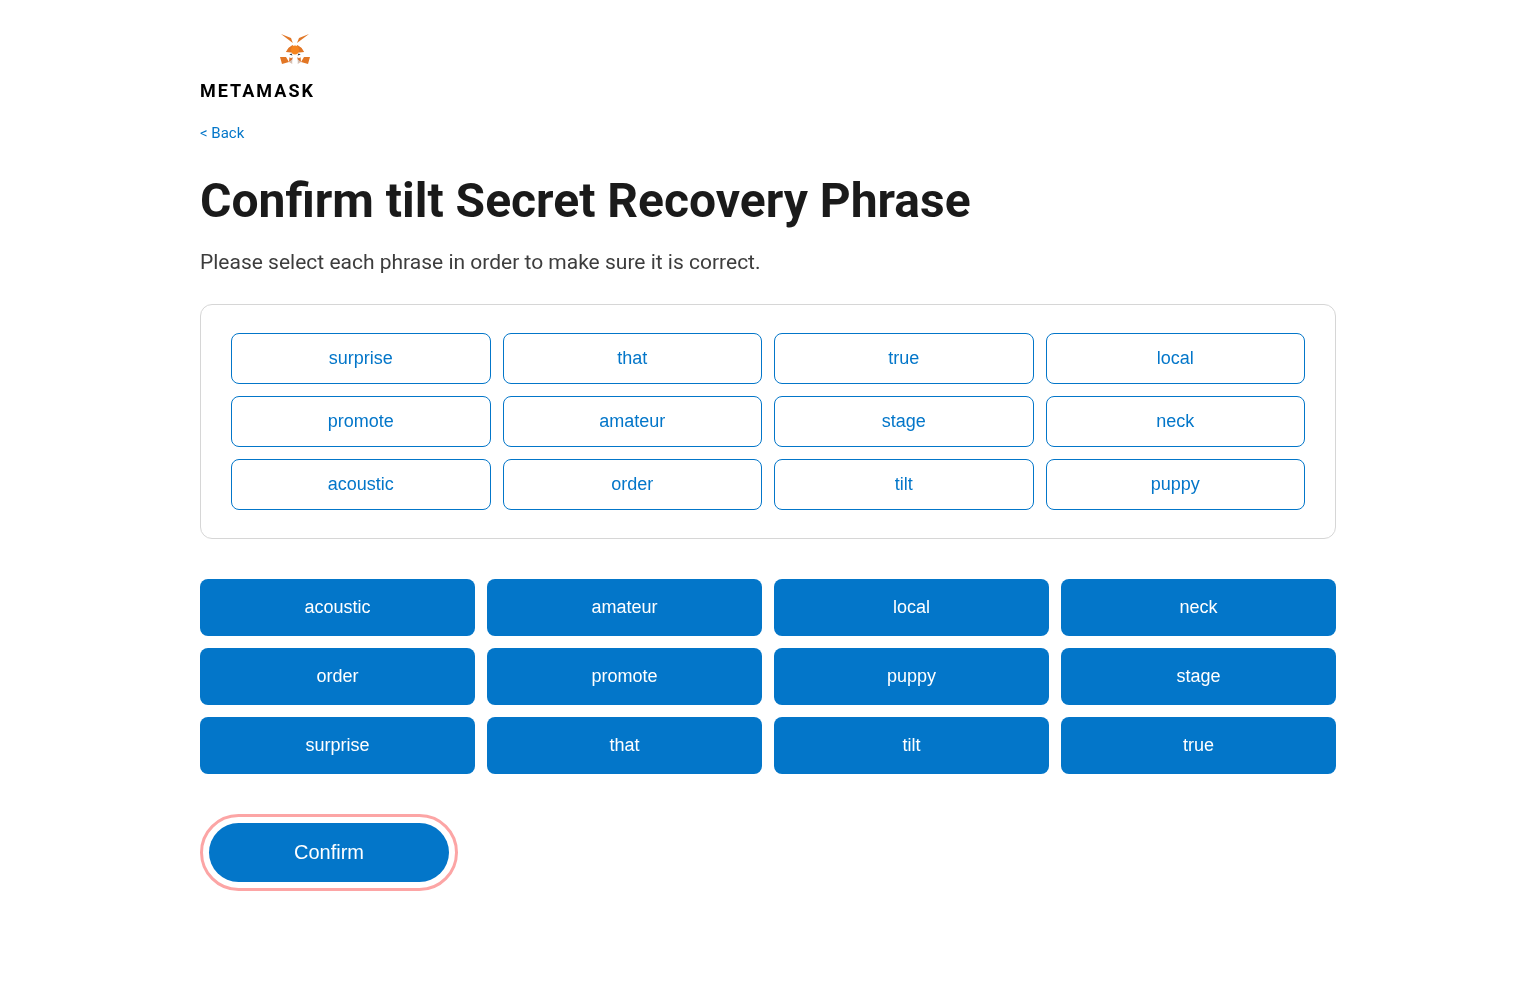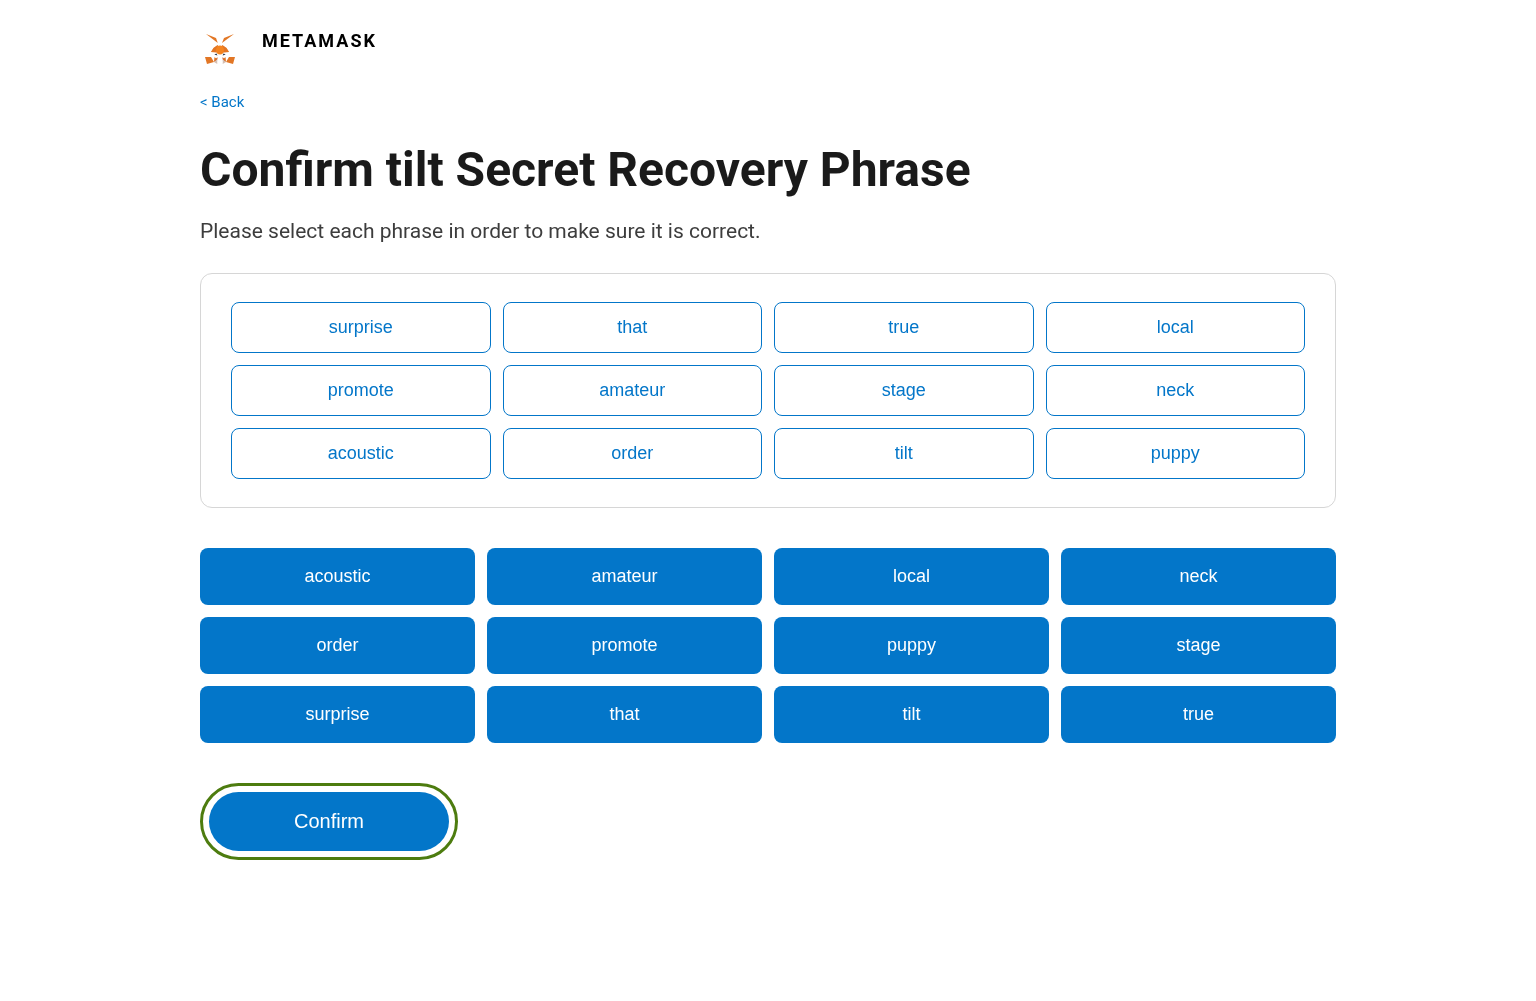--- a/index.html
+++ b/index.html
@@ -18,23 +18,24 @@
 
     .header {
       display: flex;
       flex-direction: column;
       align-items: flex-start;
       margin-bottom: 30px;
     }
 
     .logo-row {
       display: flex;
-      align-items: flex-start;
-      gap: 22px;
+      align-items: flex-end;
+      gap: 10px;
       margin-bottom: 6px;
+      flex-direction: column;
     }
 
     .fox-icon {
       width: 40px;
       height: 40px;
     }
 
     .logo-text {
       font-size: 18px;
       font-weight: 700;
@@ -106,21 +107,21 @@
       padding: 18px 20px;
       text-align: center;
       font-size: 18px;
       color: #fff;
       cursor: pointer;
       font-weight: 400;
     }
 
     .confirm-wrapper {
       display: inline-block;
-      border: 3px solid #4d7c0f;
+      border: 3px solid #fca5a5;
       border-radius: 50px;
       padding: 6px;
     }
 
     .confirm-btn {
       background: #0376c9;
       color: #fff;
       border: none;
       border-radius: 40px;
       padding: 18px 80px;

